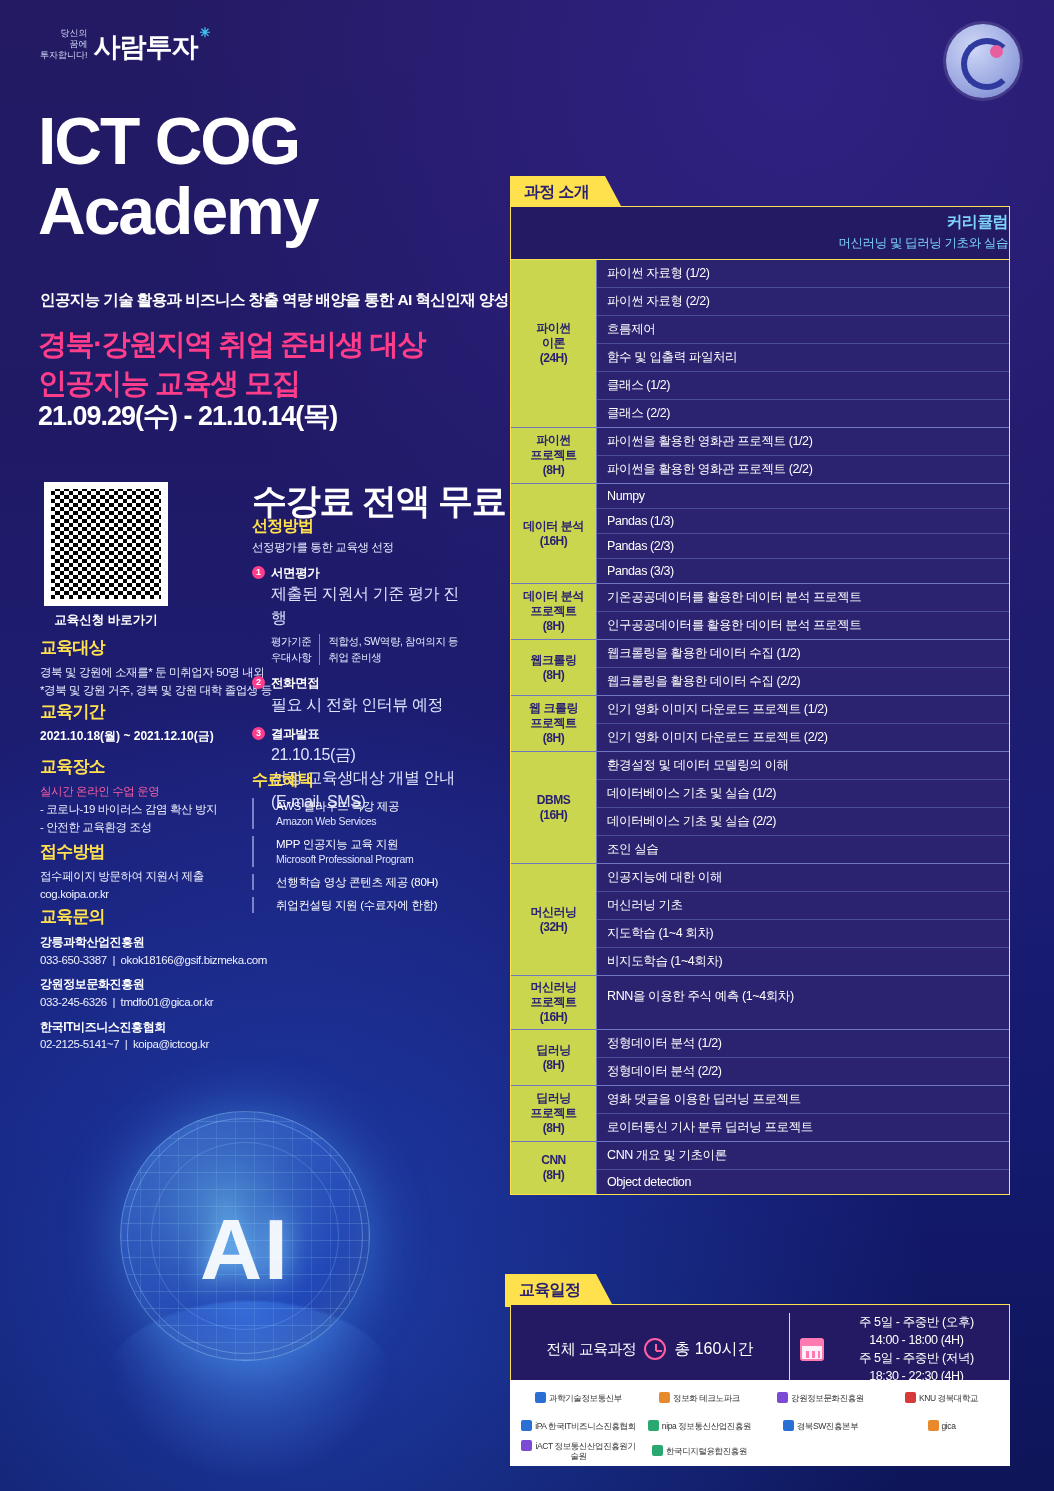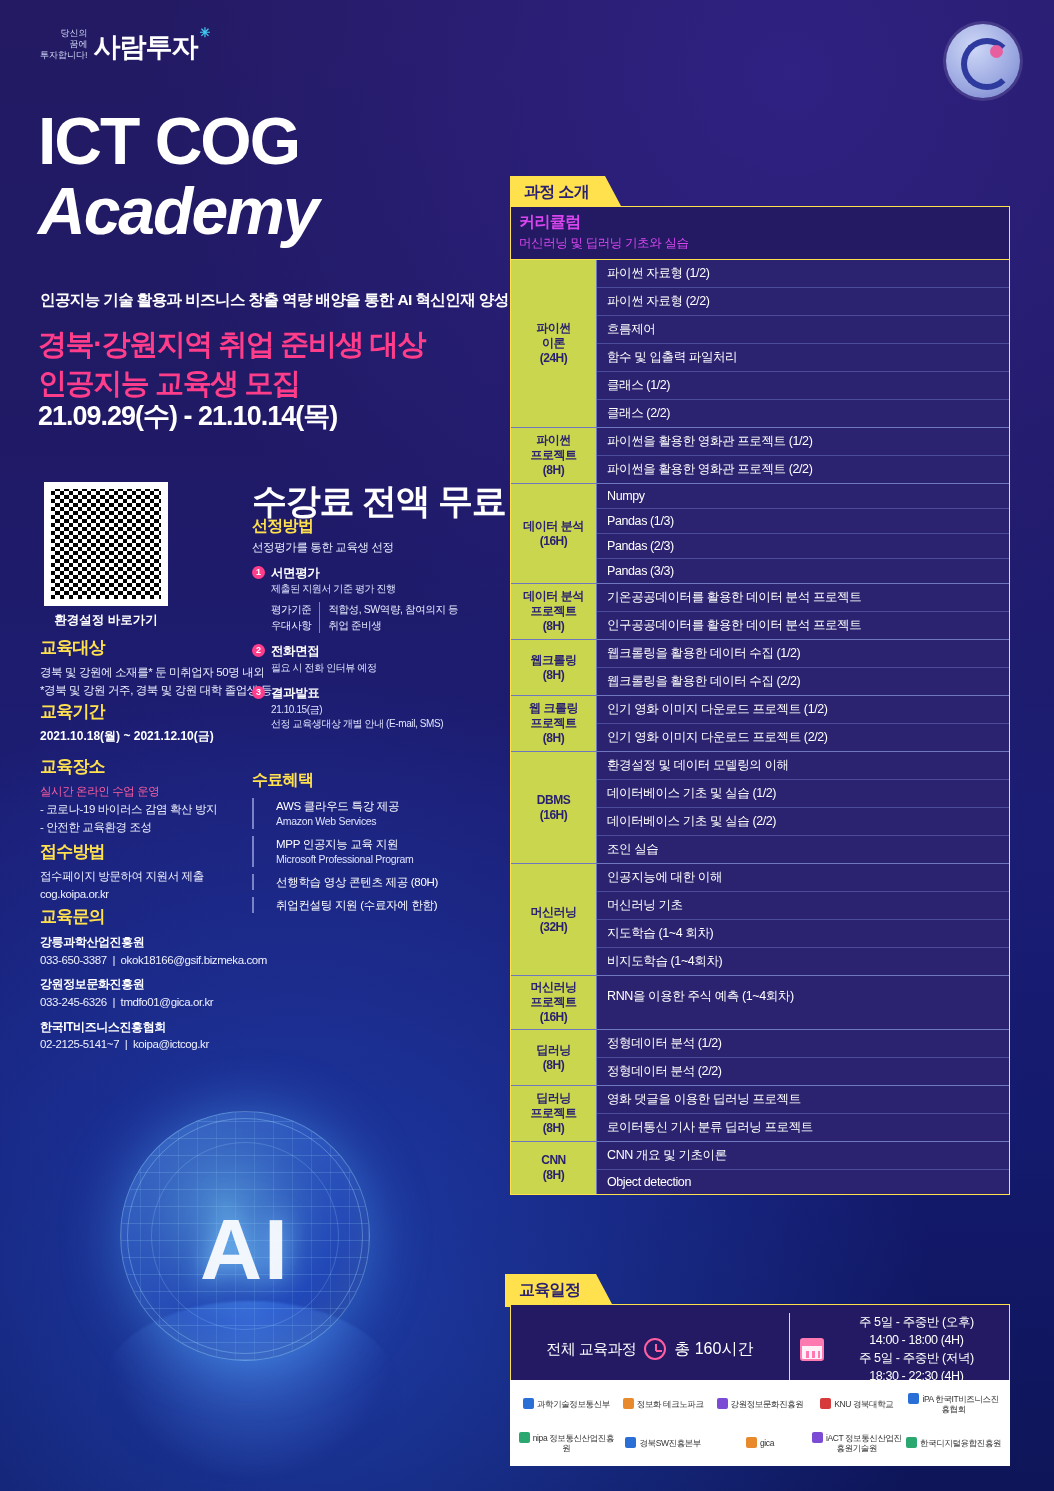--- a/index.html
+++ b/index.html
@@ -29,21 +29,21 @@
     font-size: 27px; font-weight: bold; letter-spacing: -1px;
     color: #fff; position: relative;
   }
   .brand-logo .star { color: #41c8f0; font-size: 13px; position: absolute; right: -12px; top: -4px; }
 
   .title-main {
     position: absolute; left: 38px; top: 108px;
     font-size: 66px; font-weight: bold; color: #fff; line-height: 1.0;
     letter-spacing: -2px;
   }
-  .title-main .l2 { display: block; margin-top: 4px; font-style: italic; }
+  .title-main .l2 { display: block; margin-top: 4px; }
 
   .subtitle {
     position: absolute; left: 40px; top: 290px;
     color: #ffffff; font-size: 15.5px; font-weight: bold; letter-spacing: -0.6px;
   }
   .headline {
     position: absolute; left: 38px; top: 325px;
     color: #ff3d8b; font-size: 29px; font-weight: bold; line-height: 1.35;
     letter-spacing: -1.4px;
   }
@@ -83,21 +83,21 @@
     color: #ffe14d; font-size: 16px; font-weight: bold; letter-spacing: -0.7px;
   }
   .num-item { display: flex; gap: 6px; margin-top: 9px; }
   .num-circ {
     flex: 0 0 auto; width: 13px; height: 13px; border-radius: 50%;
     background: #ff3d8b; color: #fff; font-size: 9px; line-height: 13px;
     text-align: center; margin-top: 2px; font-weight: bold;
   }
   .num-txt { font-size: 12px; color: #fff; line-height: 1.45; letter-spacing: -0.4px; }
   .num-txt b { font-size: 12.5px; }
-  .num-txt .sub { font-size: 10px; color: #dfe3ff; }
+  .num-txt .sub { font-size: 16px; color: #dfe3ff; }
   .crit-tbl { display: flex; gap: 8px; font-size: 10.5px; color: #e6e9ff; margin-top: 5px; line-height: 1.5; }
   .crit-tbl .k { white-space: nowrap; }
   .crit-tbl .v { border-left: 1px solid #7b83c8; padding-left: 8px; }
 
   .bar-item { font-size: 11.5px; color: #fff; line-height: 1.4; border-left: 2px solid #7b83c8; padding-left: 22px; margin-top: 7px; letter-spacing: -0.3px; }
   .bar-item .en { font-size: 10.5px; color: #dfe3ff; }
 
   
   .orb-wrap { position: absolute; left: 30px; bottom: 10px; width: 420px; height: 430px; }
   .orb {
@@ -142,21 +142,21 @@
     border-width: 0 16px 30px 0; border-color: transparent transparent #ffe14d transparent;
   }
   #tab-course { left: 510px; top: 176px; }
   #tab-schedule { left: 505px; top: 1274px; }
 
   .curri {
     position: absolute; left: 510px; top: 206px; width: 500px;
     border: 1px solid #ffe14d;
   }
   .curri-head {
-    background: #231a63; color: #d946ef; text-align: left; padding: 5px 8px 7px;
+    background: #231a63; color: #7dd3fc; text-align: right; padding: 5px 1px 7px;
     border-bottom: 1px solid #ffe14d;
   }
   .curri-head .t1 { font-size: 16px; font-weight: bold; letter-spacing: -0.6px; }
   .curri-head .t2 { font-size: 12.5px; margin-top: 2px; letter-spacing: -0.4px; }
   .curri-body { display: block; }
   .crow { display: flex; border-top: 1px solid #6f77c0; }
   .crow:first-child { border-top: none; }
   .ccat {
     flex: 0 0 86px; background: #c9d64e; color: #2a2170;
     font-size: 12px; font-weight: bold; text-align: center;
@@ -187,21 +187,21 @@
   .clock-ico::before { content:""; position:absolute; left:9px; top:4px; width:2px; height:7px; background:#ff5fa2; }
   .clock-ico::after { content:""; position:absolute; left:10px; top:10px; width:6px; height:2px; background:#ff5fa2; }
   .cal-ico { width: 24px; height: 23px; border: 2px solid #ff7ab0; border-radius: 3px; position: relative; background: #fff1f7; }
   .cal-ico::before { content:""; position:absolute; left:0; right:0; top:0; height:6px; background:#ff7ab0; }
   .cal-ico::after { content:""; position:absolute; left:4px; top:11px; width:14px; height:7px;
     background: repeating-linear-gradient(90deg,#ff7ab0 0 3px, transparent 3px 6px); }
 
   
   .logos {
     position: absolute; left: 510px; top: 1380px; width: 500px; height: 86px;
-    background: #fff; display: grid; grid-template-columns: repeat(5, 1fr);
+    background: #fff; display: grid; grid-template-columns: repeat(4, 1fr);
     grid-template-rows: 1fr 1fr; align-items: center; justify-items: center;
     padding: 4px 8px;
   }
   .logo-i { font-size: 8.5px; color: #333; text-align: center; line-height: 1.15; letter-spacing: -0.4px; }
   .logo-i .mark { display:inline-block; width: 11px; height: 11px; border-radius: 2px; background: #2a6fd6; vertical-align: -2px; margin-right: 3px; }
   .logo-i.g .mark { background: #2aa86f; }
   .logo-i.r .mark { background: #d63a3a; }
   .logo-i.o .mark { background: #e8892b; }
   .logo-i.p .mark { background: #7b4bd6; }
 
@@ -246,21 +246,21 @@
   <div class="subtitle">인공지능 기술 활용과 비즈니스 창출 역량 배양을 통한 AI 혁신인재 양성</div>
   <div class="headline">
     <div>경북·강원지역 취업 준비생 대상</div>
     <div>인공지능 교육생 모집</div>
   </div>
   <div class="daterange">21.09.29(수) - 21.10.14(목)</div>
 
   <div class="qr-box">
       <div class="qr"></div>
     </div>
-  <div class="qr-caption">환경설정 바로가기</div>
+  <div class="qr-caption">교육신청 바로가기</div>
 
   <div class="left-block" style="top:636px;">
     <div class="lb-title">교육대상</div>
     <div class="lb-body">
       <div>경북 및 강원에 소재를* 둔 미취업자 50명 내외</div>
       <div>*경북 및 강원 거주, 경북 및 강원 대학 졸업생 등</div>
     </div>
   </div>
 
   <div class="left-block" style="top:700px;">

